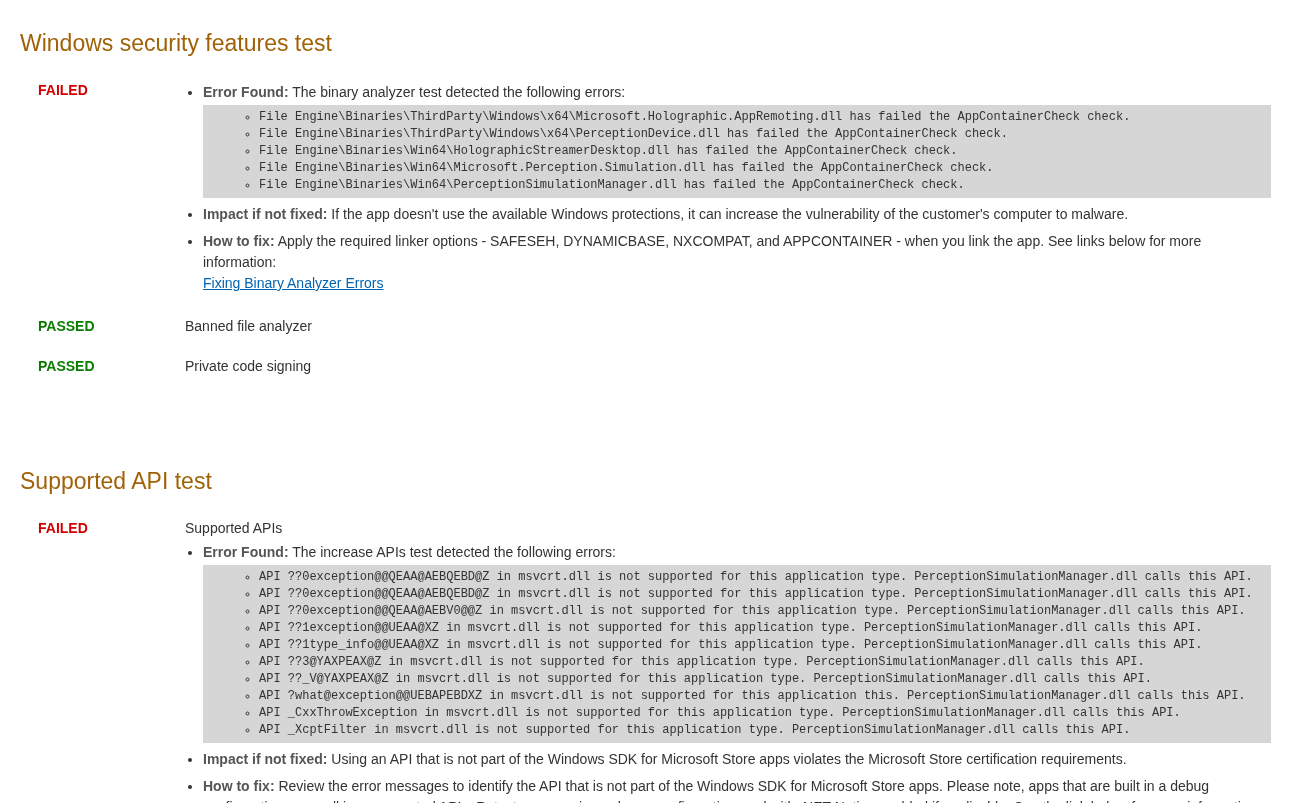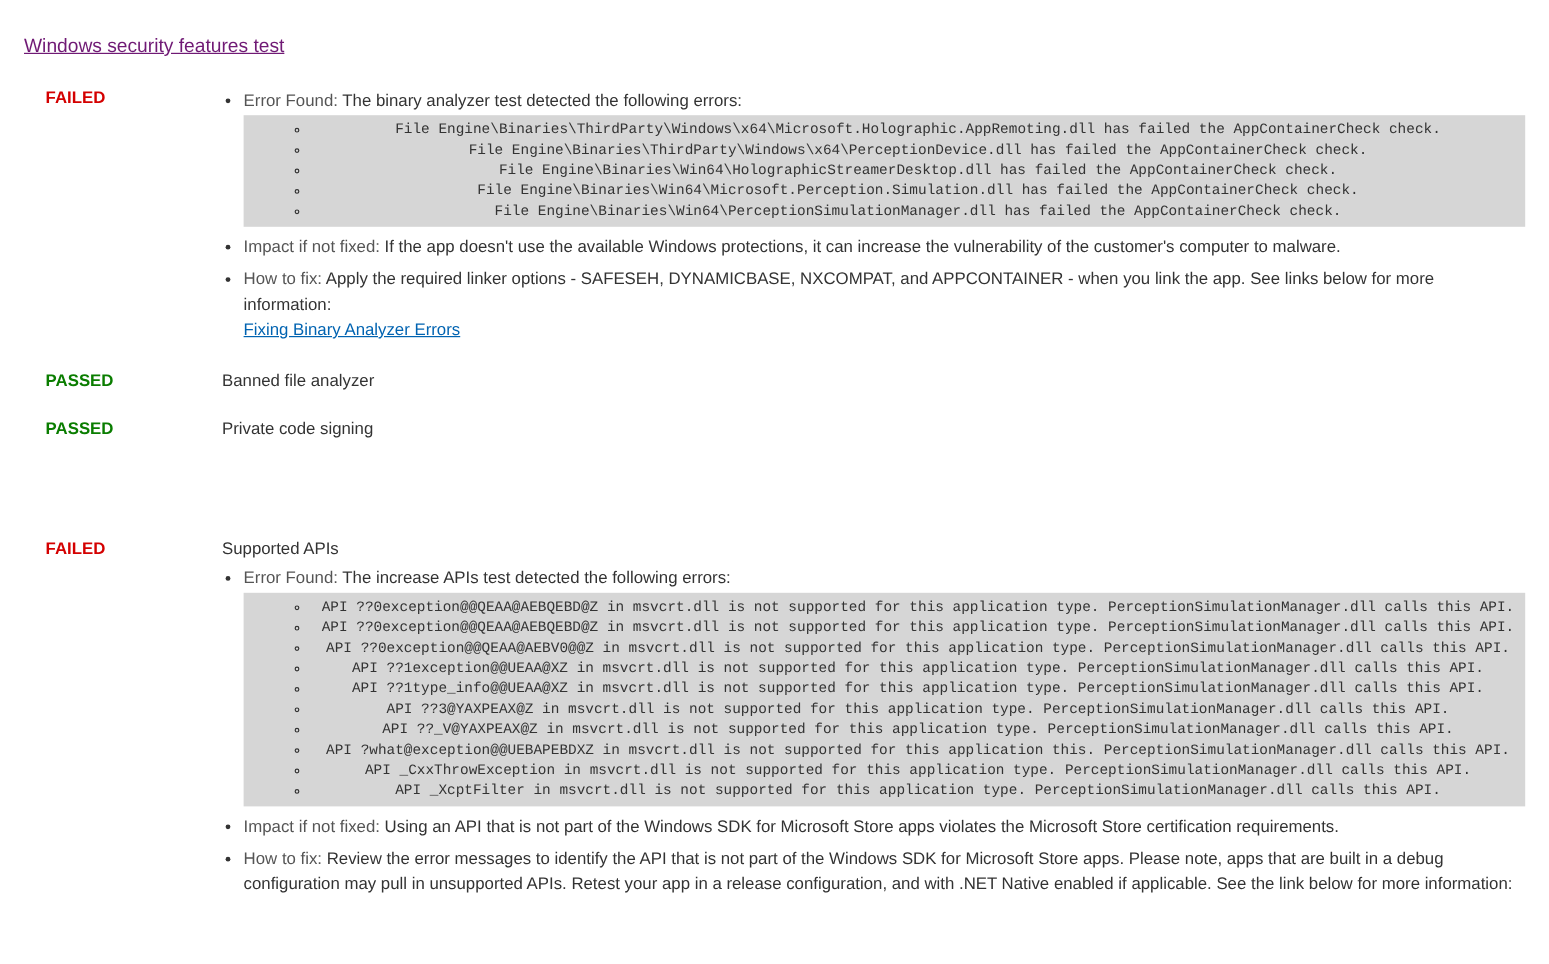--- a/index.html
+++ b/index.html
@@ -5,25 +5,24 @@
   * { box-sizing: border-box; }
   body {
     font-family: "Segoe UI", "Segoe UI Light", Arial, sans-serif;
     font-size: 14px;
     color: #333;
     margin: 0;
     padding: 20px 20px 20px 20px;
     background: #fff;
   }
   .section-title {
-    font-size: 16px;
+    font-size: 23px;
     font-weight: 300;
-    color: #701a75;
+    color: #a16207;
     margin: 10px 0 25px 0;
-    text-decoration: underline;
   }
   .test-row {
     display: flex;
     margin-bottom: 18px;
   }
   .status-col {
     width: 165px;
     padding-left: 18px;
     font-weight: 700;
     font-size: 14px;
@@ -39,29 +38,28 @@
   }
   .detail-list {
     list-style: disc;
     margin: 0;
     padding-left: 18px;
   }
   .detail-list > li {
     margin-bottom: 6px;
     line-height: 1.5;
   }
-  .label-strong { font-weight: 400; color: #555; text-align: center; }
+  .label-strong { font-weight: 700; color: #555; text-align: center; }
   .code-block {
     background: #d6d6d6;
     font-family: "Consolas", "Courier New", monospace;
     font-size: 12px;
     color: #333;
     margin: 2px 0 4px 0;
     padding: 4px 0 4px 40px;
-    text-align: center;
   }
   .code-block ul {
     list-style: circle;
     margin: 0;
     padding-left: 16px;
   }
   .code-block li {
     padding: 1px 0;
     line-height: 1.25;
   }
@@ -119,20 +117,21 @@
     <div class="status-col status-passed">PASSED</div>
     <div class="content-col">
       <div class="test-name">Private code signing</div>
     </div>
   </div>
 </div>
 
 <div class="section-gap"></div>
 
 <div>
+  <div class="section-title">Supported API test</div>
 
   <div class="test-row">
     <div class="status-col status-failed">FAILED</div>
     <div class="content-col">
       <div class="test-name">Supported APIs</div>
       <ul class="detail-list">
         <li>
           <span class="label-strong">Error Found:</span>
           <span>The increase APIs test detected the following errors:</span>
           <div class="code-block">

